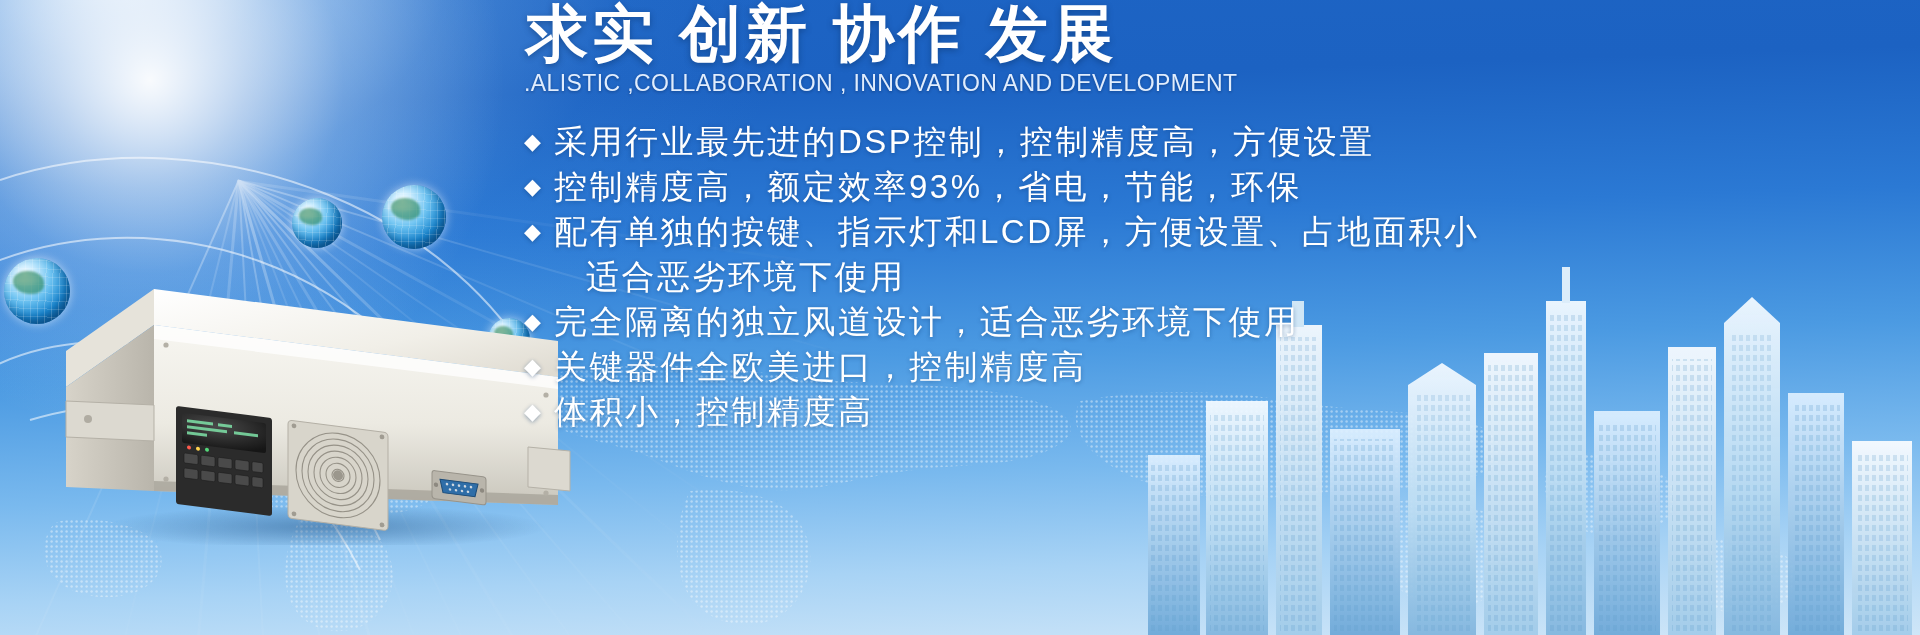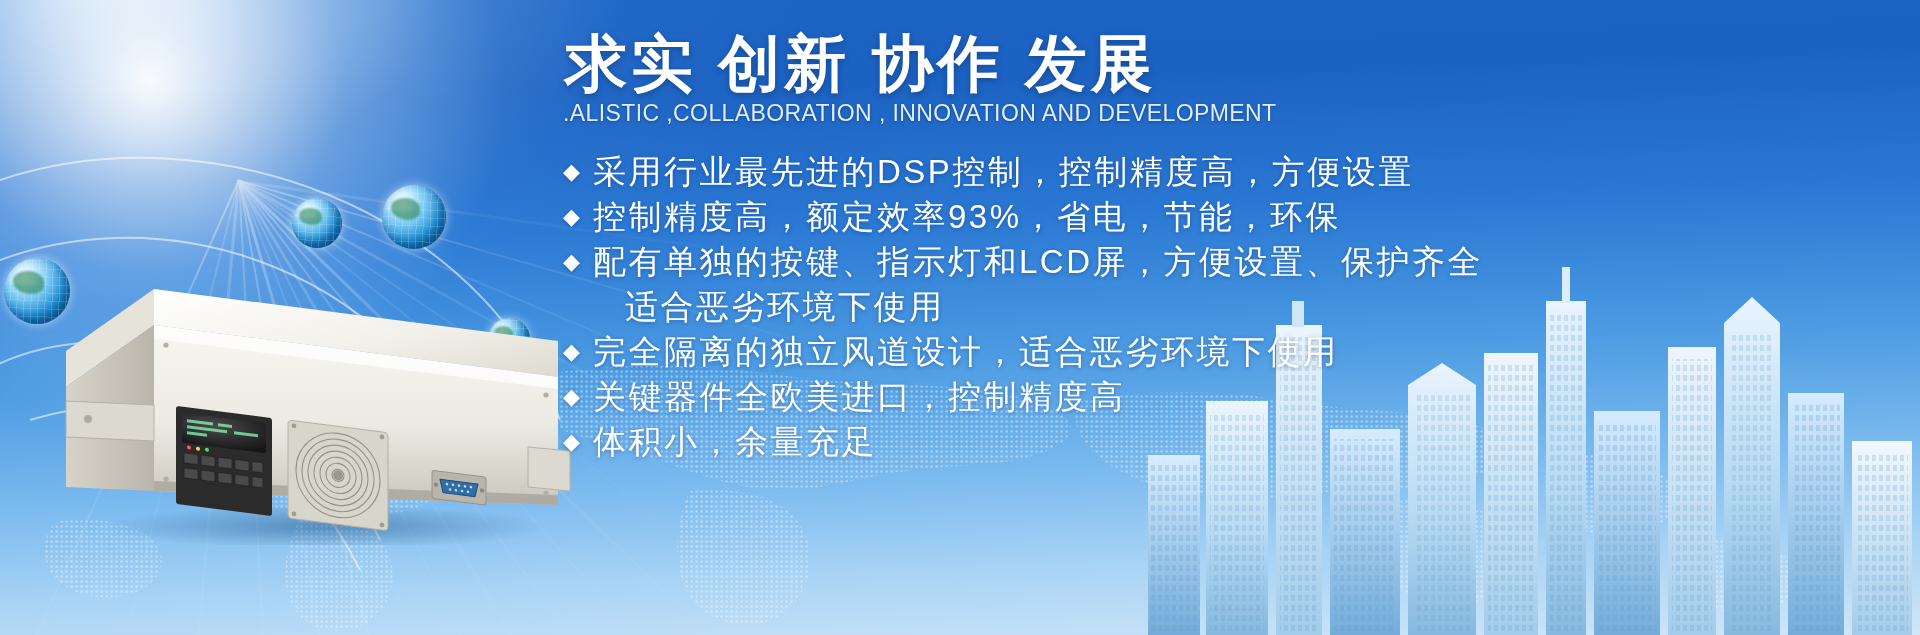--- a/index.html
+++ b/index.html
@@ -43,21 +43,21 @@
   .globe::after{content:"";position:absolute;left:14%;top:20%;width:46%;height:34%;border-radius:46% 54% 40% 60%;
     background:rgba(18,120,70,.55);filter:blur(1px);}
 
   
   .city{position:absolute;right:0;bottom:0;width:790px;height:430px;pointer-events:none;}
 
   
   .product{position:absolute;left:58px;top:255px;width:520px;height:290px;}
 
   
-  .copy{position:absolute;left:518px;top:31px;width:1160px;margin-left:39px;}
+  .copy{position:absolute;left:518px;top:1px;width:1160px;}
   .headline{
     color:#ffffff;font-size:62px;line-height:1.05;font-weight:bold;
     letter-spacing:4px;white-space:nowrap;
     text-shadow:0 2px 6px rgba(6,42,92,.45);
     padding-left:8px;
   }
   .subline{
     color:#e8f2ff;font-size:23px;letter-spacing:.4px;white-space:nowrap;
     margin-top:4px;padding-left:6px;opacity:.97;
     text-shadow:0 1px 3px rgba(6,42,92,.5);
@@ -315,33 +315,33 @@
         <div class="bullet">
           <span class="mark">◆</span>
           <span>采用行业最先进的DSP控制，控制精度高，方便设置</span>
         </div>
         <div class="bullet">
           <span class="mark">◆</span>
           <span>控制精度高，额定效率93%，省电，节能，环保</span>
         </div>
         <div class="bullet">
           <span class="mark">◆</span>
-          <span>配有单独的按键、指示灯和LCD屏，方便设置、保护齐全</span>
+          <span>配有单独的按键、指示灯和LCD屏，方便设置、占地面积小</span>
         </div>
         <div class="bullet cont">
           <span>适合恶劣环境下使用</span>
         </div>
         <div class="bullet">
           <span class="mark">◆</span>
           <span>完全隔离的独立风道设计，适合恶劣环境下使用</span>
         </div>
         <div class="bullet">
           <span class="mark">◆</span>
           <span>关键器件全欧美进口，控制精度高</span>
         </div>
         <div class="bullet">
           <span class="mark">◆</span>
-          <span>体积小，余量充足</span>
+          <span>体积小，控制精度高</span>
         </div>
       </div>
   </div>
 
 </div>
 
 </body></html>

